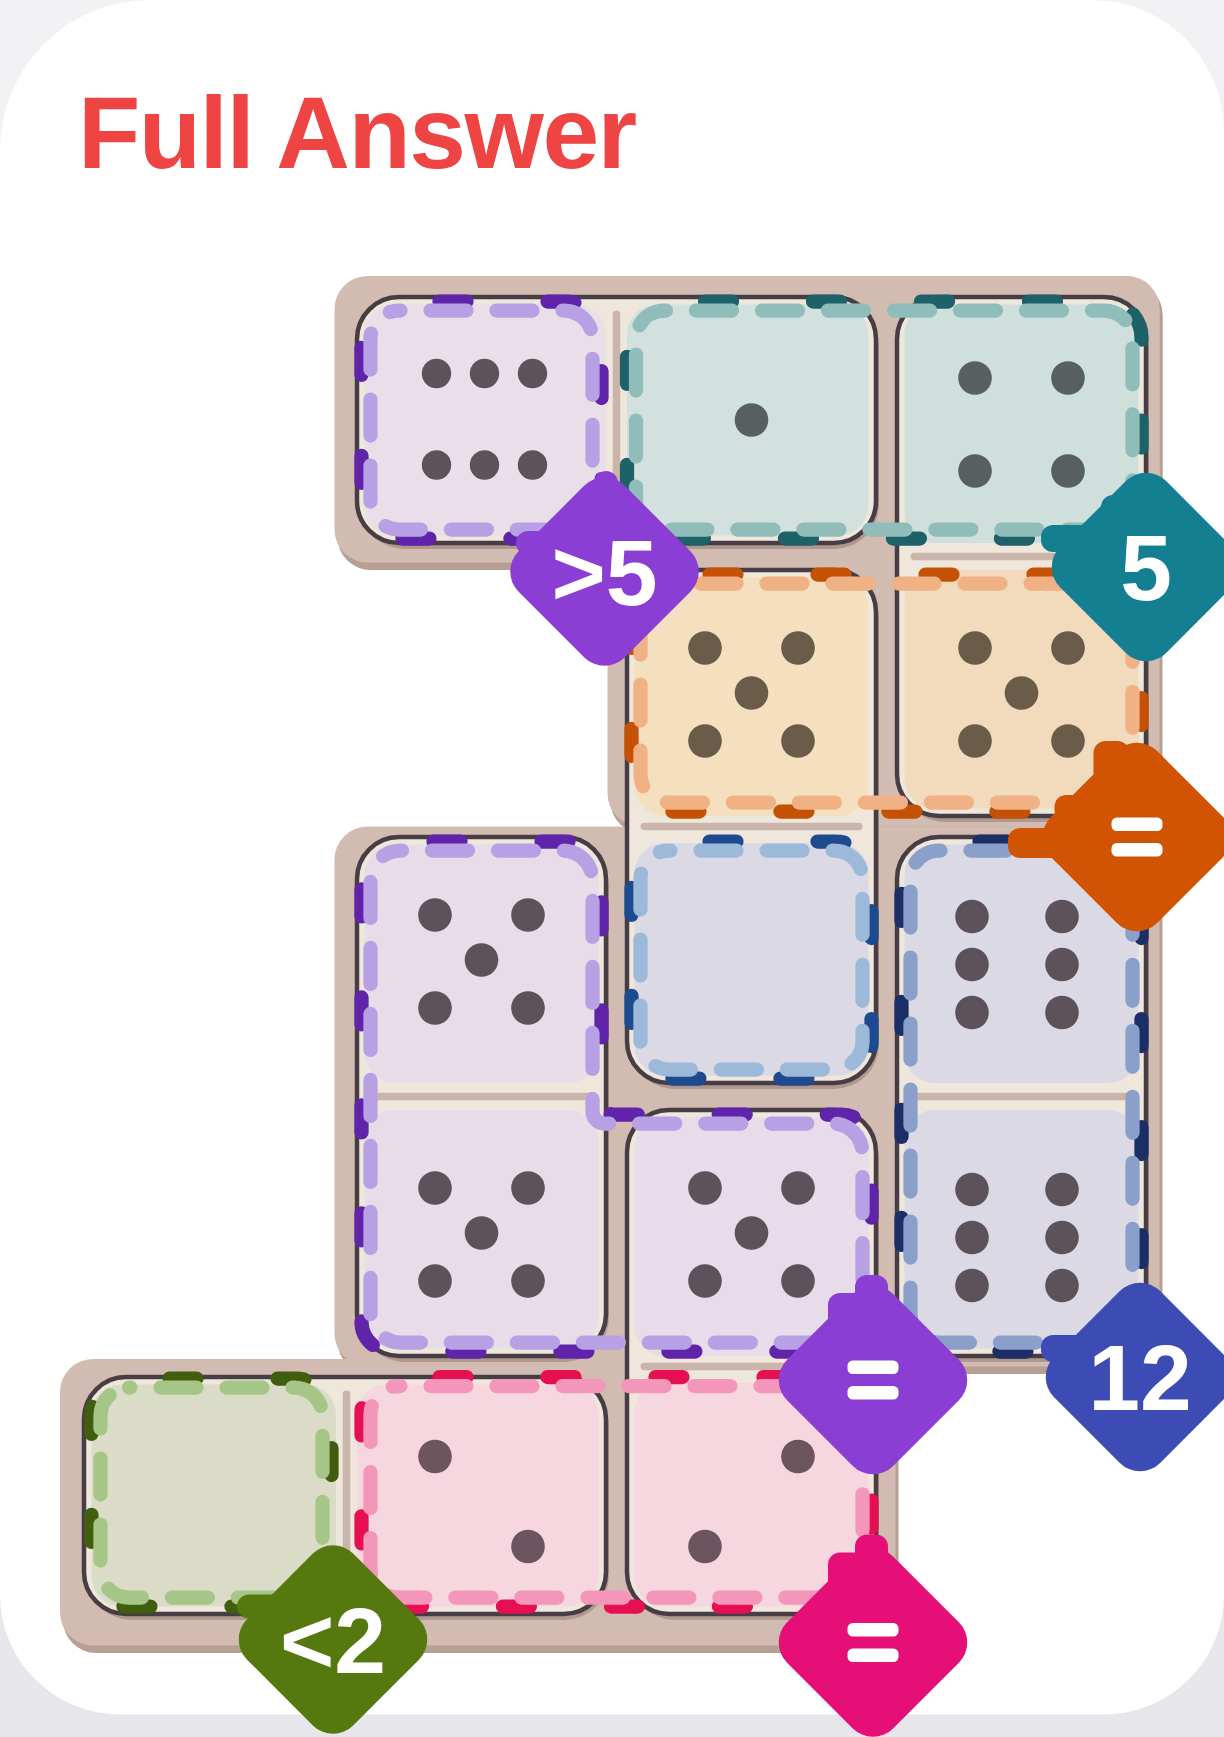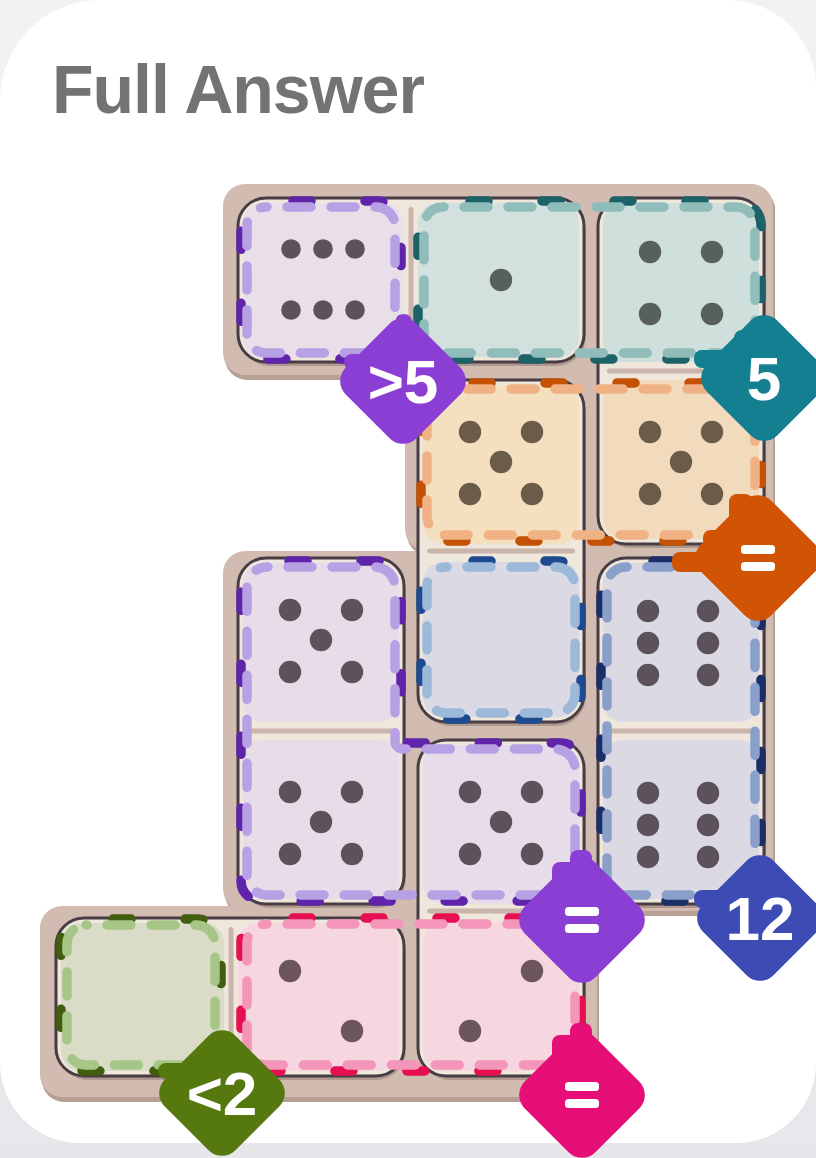--- a/index.html
+++ b/index.html
@@ -1,18 +1,18 @@
 <!DOCTYPE html>
 <html><head>
 <meta charset="utf-8">
 <style>
   html,body { margin:0; padding:0; }
   body { width:816px; height:1158px; background:linear-gradient(180deg,#f2f2f5 0%,#e7e7eb 100%); font-family:"Liberation Sans", sans-serif; overflow:hidden; position:relative; }
   .card { position:absolute; left:0; top:0; width:816px; height:1143px; background:#ffffff; border-radius:100px 88px 80px 80px; }
-  .title { position:absolute; left:52px; top:50px; font-size:68px; font-weight:bold; color:#737373; letter-spacing:-1px; }
+  .title { position:absolute; left:52px; top:50px; font-size:68px; font-weight:bold; color:#ef4444; letter-spacing:-1px; }
   svg { position:absolute; left:0; top:0; }
 </style>
 </head>
 <body>
 
 <div class="card"></div>
 
 <div class="title">Full Answer</div>
 
 <svg width="816" height="1158" viewBox="0 0 816 1158">

